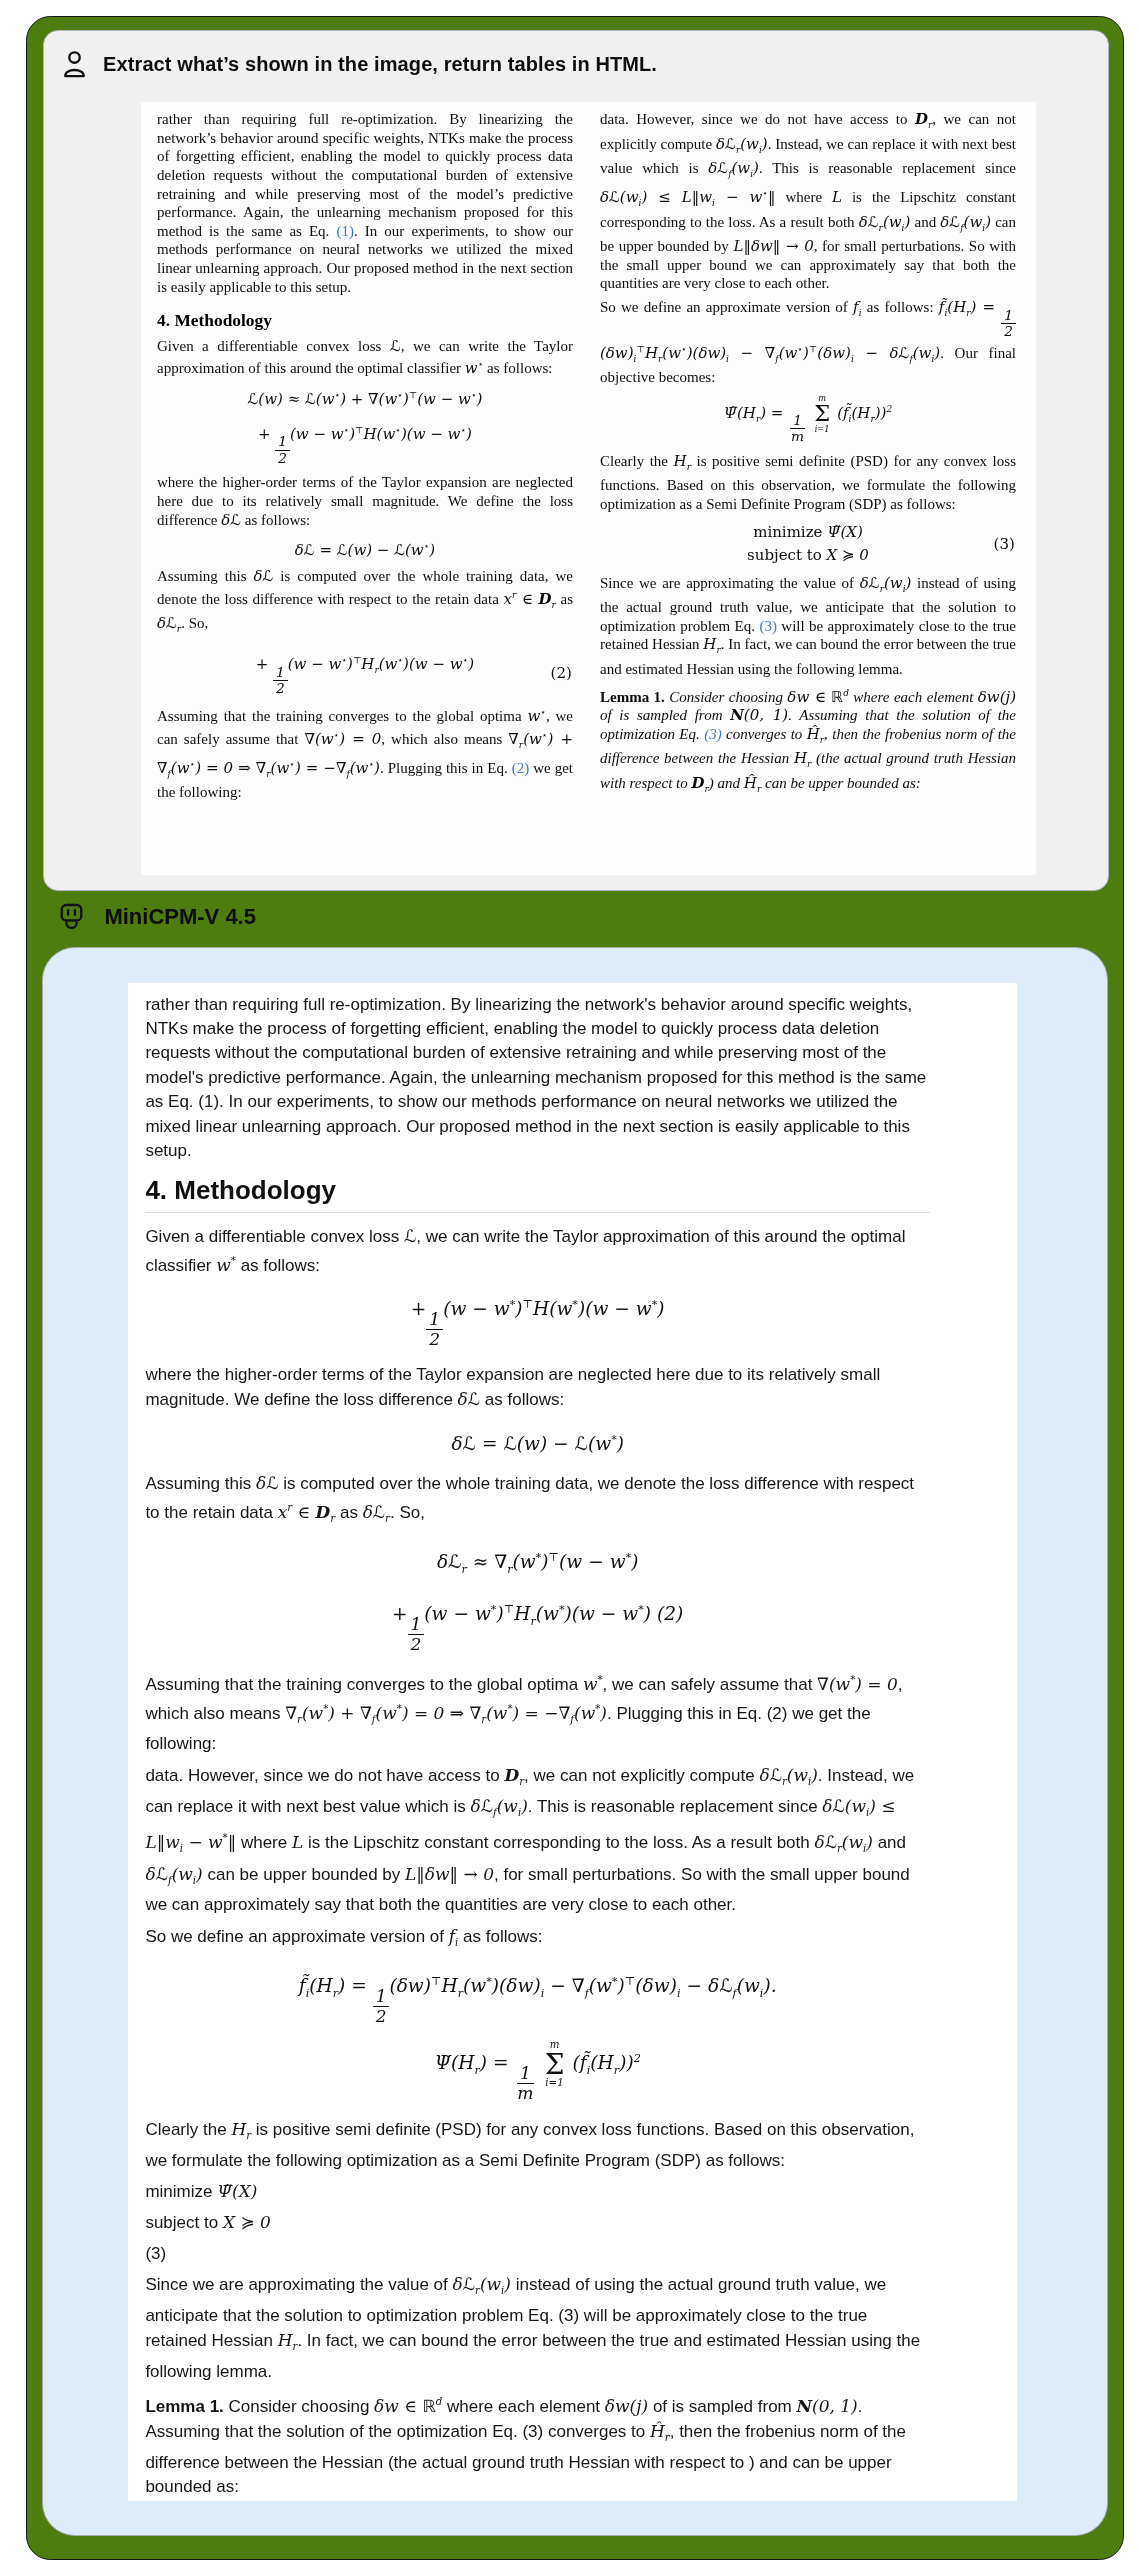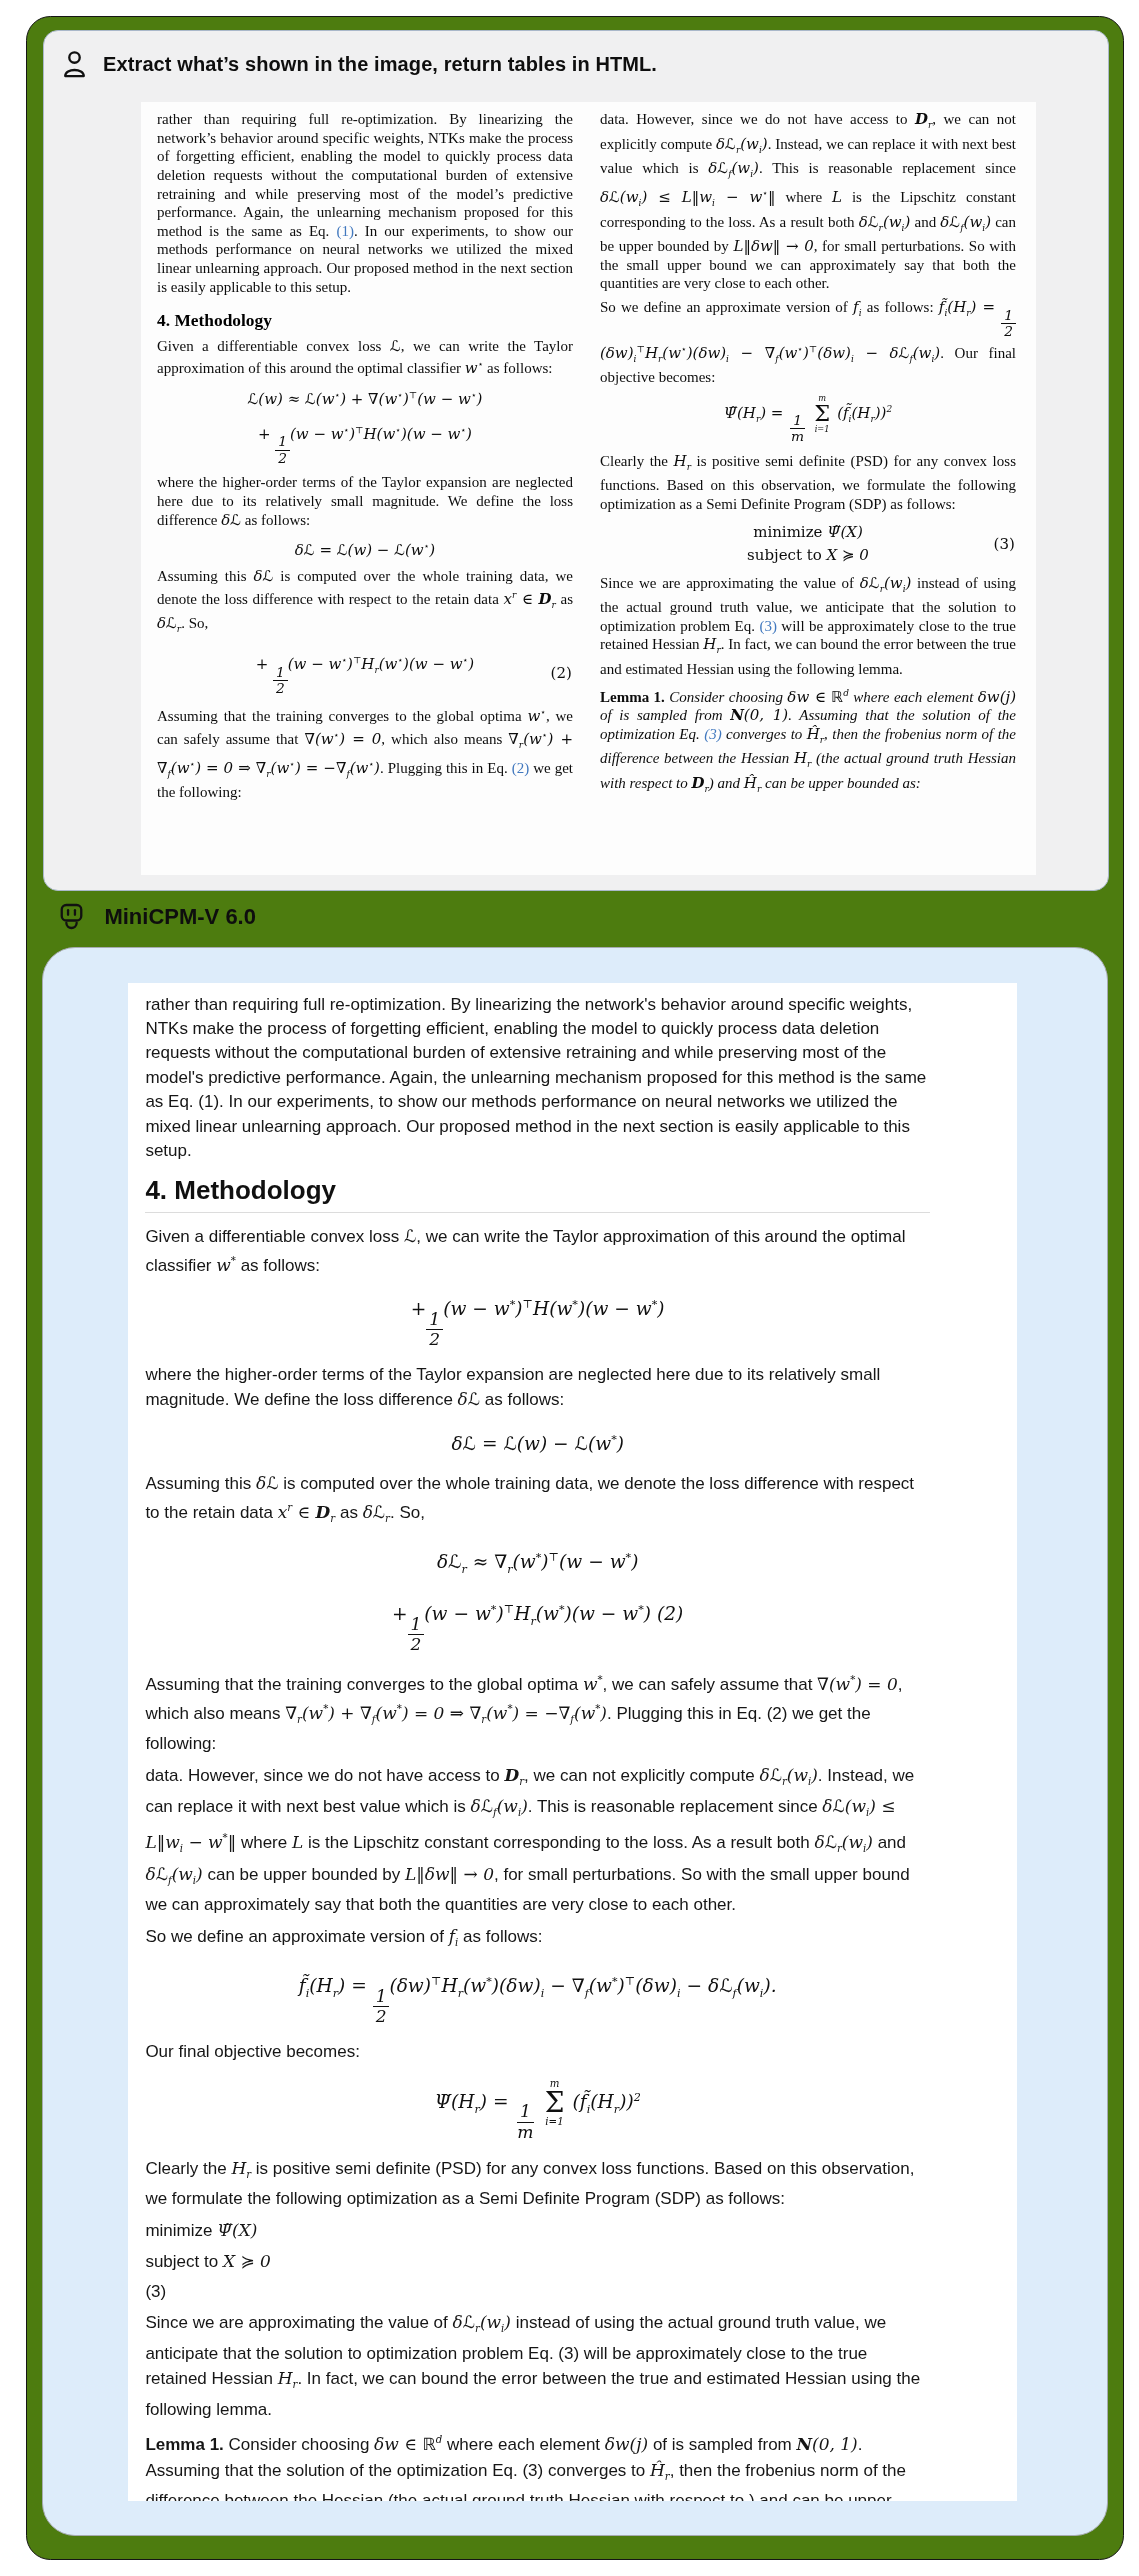--- a/index.html
+++ b/index.html
@@ -122,21 +122,21 @@
 
   <div class="asst-head">
     <span class="icon">
       <svg width="31" height="31" viewBox="0 0 54 54" fill="none">
         <rect x="10" y="7" width="34" height="27" rx="8" stroke="#111" stroke-width="4"></rect>
         <line x1="21" y1="16" x2="21" y2="24" stroke="#111" stroke-width="4" stroke-linecap="round"></line>
         <line x1="33" y1="16" x2="33" y2="24" stroke="#111" stroke-width="4" stroke-linecap="round"></line>
         <path d="M18 38 C18 50, 36 50, 36 38" stroke="#111" stroke-width="4" fill="none" stroke-linecap="round"></path>
       </svg>
     </span>
-    <span class="asst-name">MiniCPM-V 6.0</span>
+    <span class="asst-name">MiniCPM-V 4.5</span>
   </div>
 
   <section class="bubble">
     <div class="content">
       <p>rather than requiring full re-optimization. By linearizing the network's behavior around specific weights, NTKs make the process of forgetting efficient, enabling the model to quickly process data deletion requests without the computational burden of extensive retraining and while preserving most of the model's predictive performance. Again, the unlearning mechanism proposed for this method is the same as Eq. (1). In our experiments, to show our methods performance on neural networks we utilized the mixed linear unlearning approach. Our proposed method in the next section is easily applicable to this setup.</p>
 
       <h2 class="rh">4. Methodology</h2>
       <hr>
 
       <p>Given a differentiable convex loss <span class="mi">ℒ</span>, we can write the Taylor approximation of this around the optimal classifier <span class="mi">w<sup>*</sup></span> as follows:</p>
@@ -157,21 +157,20 @@
 
       <p>Assuming that the training converges to the global optima <span class="mi">w<sup>*</sup></span>, we can safely assume that <span class="mi">∇(w<sup>*</sup>) = 0</span>, which also means <span class="mi">∇<sub>r</sub>(w<sup>*</sup>) + ∇<sub>f</sub>(w<sup>*</sup>) = 0 ⇒ ∇<sub>r</sub>(w<sup>*</sup>) = −∇<sub>f</sub>(w<sup>*</sup>)</span>. Plugging this in Eq. (2) we get the following:</p>
       <p>data. However, since we do not have access to <span class="mi"><span class="cal">D</span><sub>r</sub></span>, we can not explicitly compute <span class="mi">δℒ<sub>r</sub>(w<sub>i</sub>)</span>. Instead, we can replace it with next best value which is <span class="mi">δℒ<sub>f</sub>(w<sub>i</sub>)</span>. This is reasonable replacement since <span class="mi">δℒ(w<sub>i</sub>) ≤ L‖w<sub>i</sub> − w<sup>*</sup>‖</span> where <span class="mi">L</span> is the Lipschitz constant corresponding to the loss. As a result both <span class="mi">δℒ<sub>r</sub>(w<sub>i</sub>)</span> and <span class="mi">δℒ<sub>f</sub>(w<sub>i</sub>)</span> can be upper bounded by <span class="mi">L‖δw‖ → 0</span>, for small perturbations. So with the small upper bound we can approximately say that both the quantities are very close to each other.</p>
       <p>So we define an approximate version of <span class="mi">f<sub>i</sub></span> as follows:</p>
 
       <div class="req it">f̃<sub>i</sub>(H<sub>r</sub>) = <span class="frac">
             <span class="n">1</span>
             <span class="d">2</span>
           </span>(δw)<sup>⊤</sup>H<sub>r</sub>(w<sup>*</sup>)(δw)<sub>i</sub> − ∇<sub>f</sub>(w<sup>*</sup>)<sup>⊤</sup>(δw)<sub>i</sub> − δℒ<sub>f</sub>(w<sub>i</sub>).</div>
 
-      <p>Our final objective becomes:</p>
       <div class="req it">Ψ̃(H<sub>r</sub>) = <span class="frac">
             <span class="n">1</span>
             <span class="d">m</span>
           </span> <span class="sum">
             <span class="t">m</span>
             <span class="m">Σ</span>
             <span class="b">i=1</span>
           </span> (f̃<sub>i</sub>(H<sub>r</sub>))<sup>2</sup></div>
 
       <p>Clearly the <span class="mi">H<sub>r</sub></span> is positive semi definite (PSD) for any convex loss functions. Based on this observation, we formulate the following optimization as a Semi Definite Program (SDP) as follows:</p>

